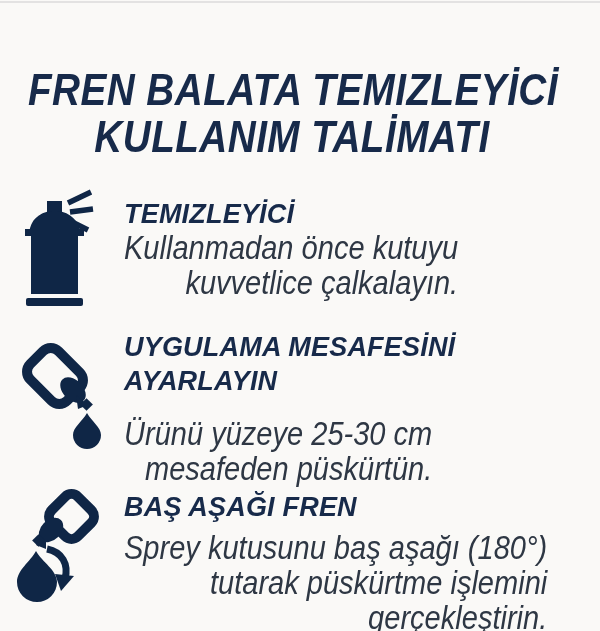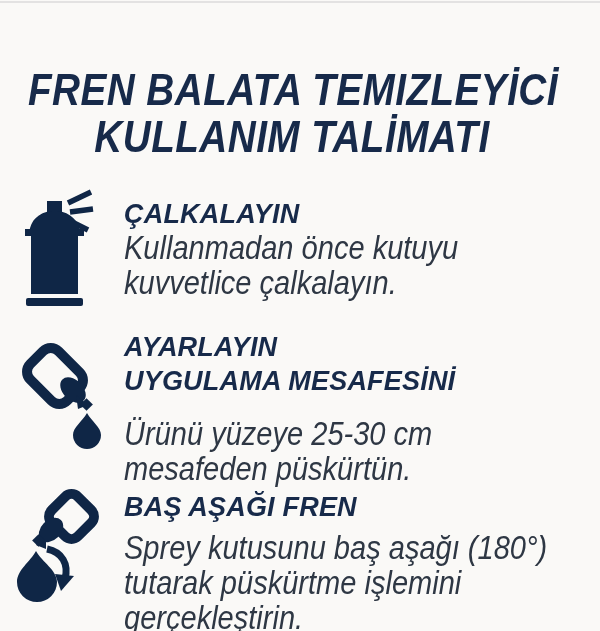--- a/index.html
+++ b/index.html
@@ -55,20 +55,21 @@
     white-space: nowrap;
   }
   .body-text {
     position: absolute;
     left: 124px;
     color: var(--body-text, #2e3744);
     font-weight: 400;
     font-size: 33px;
     line-height: 35px;
     white-space: nowrap;
+    text-align: right;
   }
   .body-text .line {
     transform: scaleX(0.88);
     transform-origin: 0 50%;
   }
 </style>
 </head>
 <body>
 
 <div class="poster">
@@ -85,41 +86,41 @@
         <rect x="23" y="13" width="15" height="16"></rect>
         <path d="M44 15 L67 4 M46 24 L69 21 M44 32 L64 42" fill="none" stroke="currentColor" stroke-width="5.5"></path>
         <path d="M5 48 C5 31 17 23 30.5 23 C44 23 56 31 56 48 Z"></path>
         <rect x="1" y="41" width="8" height="7"></rect>
         <rect x="52" y="41" width="8" height="7"></rect>
         <rect x="7" y="48" width="47" height="58"></rect>
         <rect x="2" y="110" width="57" height="8" rx="2"></rect>
       </svg>
     </div>
     <div class="heading" style="top:197px;">
-      <div class="line">ÇALKALAYIN</div>
+      <div class="line">TEMIZLEYİCİ</div>
     </div>
     <div class="body-text" style="top:230px;">
       <div class="line">Kullanmadan önce kutuyu</div>
       <div class="line">kuvvetlice çalkalayın.</div>
     </div>
   </div>
 
   <div class="section">
     <div class="icon-box" style="left:18px; top:333px;">
       <svg width="84" height="116" viewBox="0 0 84 116" fill="currentColor" xmlns="http://www.w3.org/2000/svg">
         <rect x="17" y="17" width="40" height="52" rx="11" fill="none" stroke="currentColor" stroke-width="10" transform="rotate(-45 37 43)"></rect>
         <ellipse cx="55" cy="57" rx="10" ry="15" transform="rotate(-45 55 57)"></ellipse>
         <path d="M58 62 L70 72 L60 76 Z"></path>
         <rect x="64" y="67" width="9" height="9" transform="rotate(45 68.5 71.5)"></rect>
         <path d="M69 80 C64 89 55 94 55 102 A14 14 0 0 0 83 102 C83 94 74 89 69 80 Z"></path>
       </svg>
     </div>
     <div class="heading" style="top:330px;">
+      <div class="line">UYGULAMA MESAFESİNİ</div>
       <div class="line">AYARLAYIN</div>
-      <div class="line">UYGULAMA MESAFESİNİ</div>
     </div>
     <div class="body-text" style="top:416px;">
       <div class="line">Ürünü yüzeye 25-30 cm</div>
       <div class="line">mesafeden püskürtün.</div>
     </div>
   </div>
 
   <div class="section">
     <div class="icon-box" style="left:12px; top:489px;">
       <svg width="92" height="124" viewBox="0 0 92 124" fill="currentColor" xmlns="http://www.w3.org/2000/svg">

